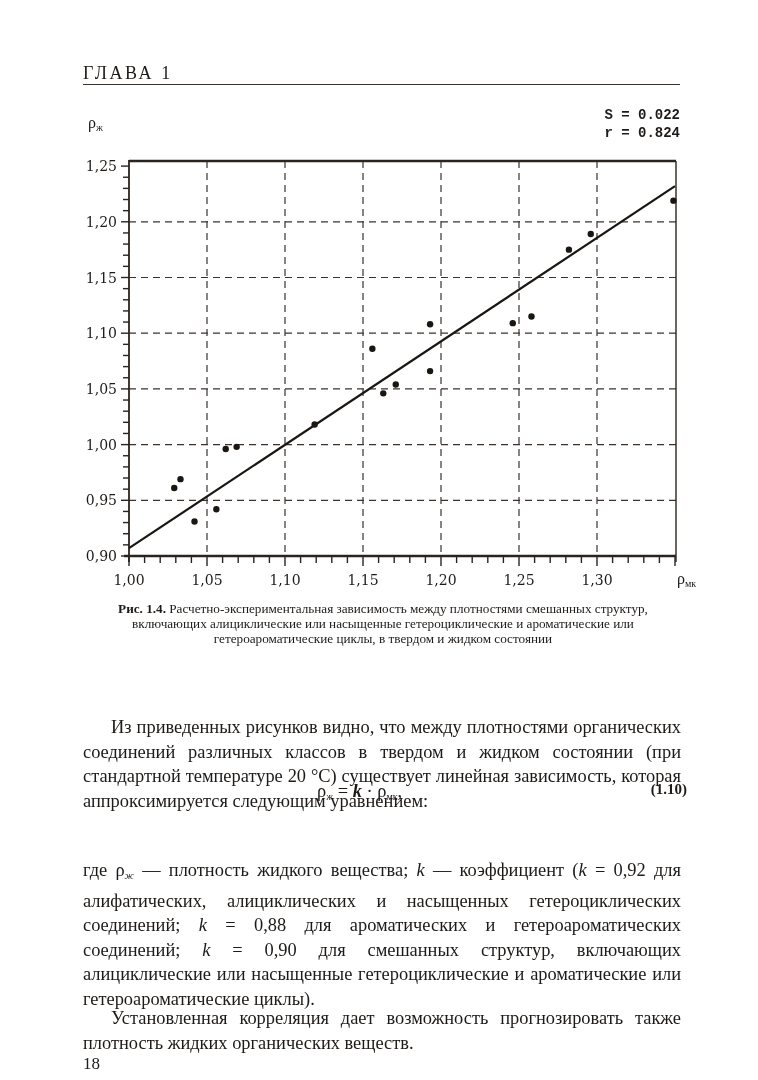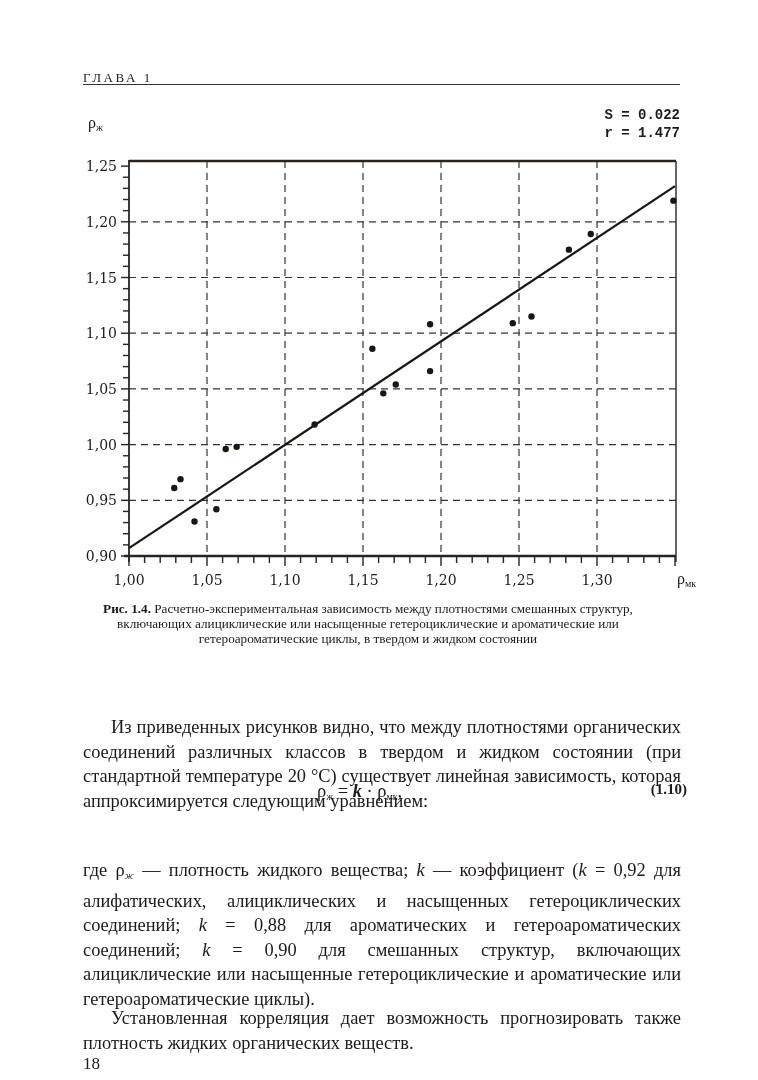--- a/index.html
+++ b/index.html
@@ -5,21 +5,21 @@
     html, body { margin: 0; padding: 0; background: #ffffff; }
     body {
       width: 758px; height: 1080px; position: relative; overflow: hidden;
       font-family: "DejaVu Serif", "Liberation Serif", serif; color: #1e1a17;
     }
     .running-head {
       position: absolute; left: 83px; top: 58px; width: 597px; height: 26px;
       border-bottom: 1.6px solid #3a332d;
     }
     .rh-left {
-      position: absolute; left: 0; top: 12px; font-size: 13px; letter-spacing: 2.6px;
+      position: absolute; left: 0; top: 5px; font-size: 18px; letter-spacing: 2.6px;
       font-family: "Liberation Serif", serif;
     }
     .rh-right {
       position: absolute; right: 0; top: 3px; font-size: 13px;
       font-family: "Liberation Serif", serif; letter-spacing: -0.3px;
     }
     .stats {
       position: absolute; right: 78px; top: 106px; text-align: right;
       font-family: Liberation Mono, monospace; font-weight: bold; font-size: 14px; line-height: 18px;
     }
@@ -28,21 +28,21 @@
       font-family: "Liberation Serif", serif;
     }
     .ylab sub, .xlab sub, .formula sub, .sub { font-size: 10px; vertical-align: -3px; }
     .xlab {
       position: absolute; left: 677px; top: 570px; font-size: 16px;
       font-family: "Liberation Serif", serif;
     }
     svg.chart { position: absolute; left: 0; top: 0; }
     .tick-label { font-family: "DejaVu Serif", serif; font-size: 14px; fill: #1e1a17; }
     .caption {
-      position: absolute; left: 88px; top: 601px; width: 560px; text-align: center;
+      position: absolute; left: 103px; top: 601px; width: 560px; text-align: center;
       font-family: "Liberation Serif", serif; font-size: 13.2px; line-height: 15px;
     }
     .caption b { font-weight: bold; }
     .body-text {
       position: absolute; left: 83px; width: 598px;
       font-family: "Liberation Serif", serif; font-size: 18.4px; line-height: 24.6px;
       text-align: justify; text-align-last: left; margin-top: 38px;
     }
     .p1 { top: 677px; }
     .p2 { top: 820px; }
@@ -62,21 +62,21 @@
   </style>
 </head>
 <body>
 
 <div class="running-head">
   <span class="rh-left">ГЛАВА 1</span>
 </div>
 
 <div class="stats">
   <div>S = 0.022</div>
-  <div>r = 1.477</div>
+  <div>r = 0.824</div>
 </div>
 
 <div class="ylab"><span>ρ</span><sub>ж</sub></div>
 <div class="xlab"><span>ρ</span><sub>мк</sub></div>
 
 <svg class="chart" id="chart" width="758" height="600" viewBox="0 0 758 600">
     <line x1="207.00000000000006" y1="161" x2="207.00000000000006" y2="556" stroke="#3a332d" stroke-width="1.2" stroke-dasharray="7,5"></line>
     <line x1="285.0000000000001" y1="161" x2="285.0000000000001" y2="556" stroke="#3a332d" stroke-width="1.2" stroke-dasharray="7,5"></line>
     <line x1="362.9999999999999" y1="161" x2="362.9999999999999" y2="556" stroke="#3a332d" stroke-width="1.2" stroke-dasharray="7,5"></line>
     <line x1="440.99999999999994" y1="161" x2="440.99999999999994" y2="556" stroke="#3a332d" stroke-width="1.2" stroke-dasharray="7,5"></line>

